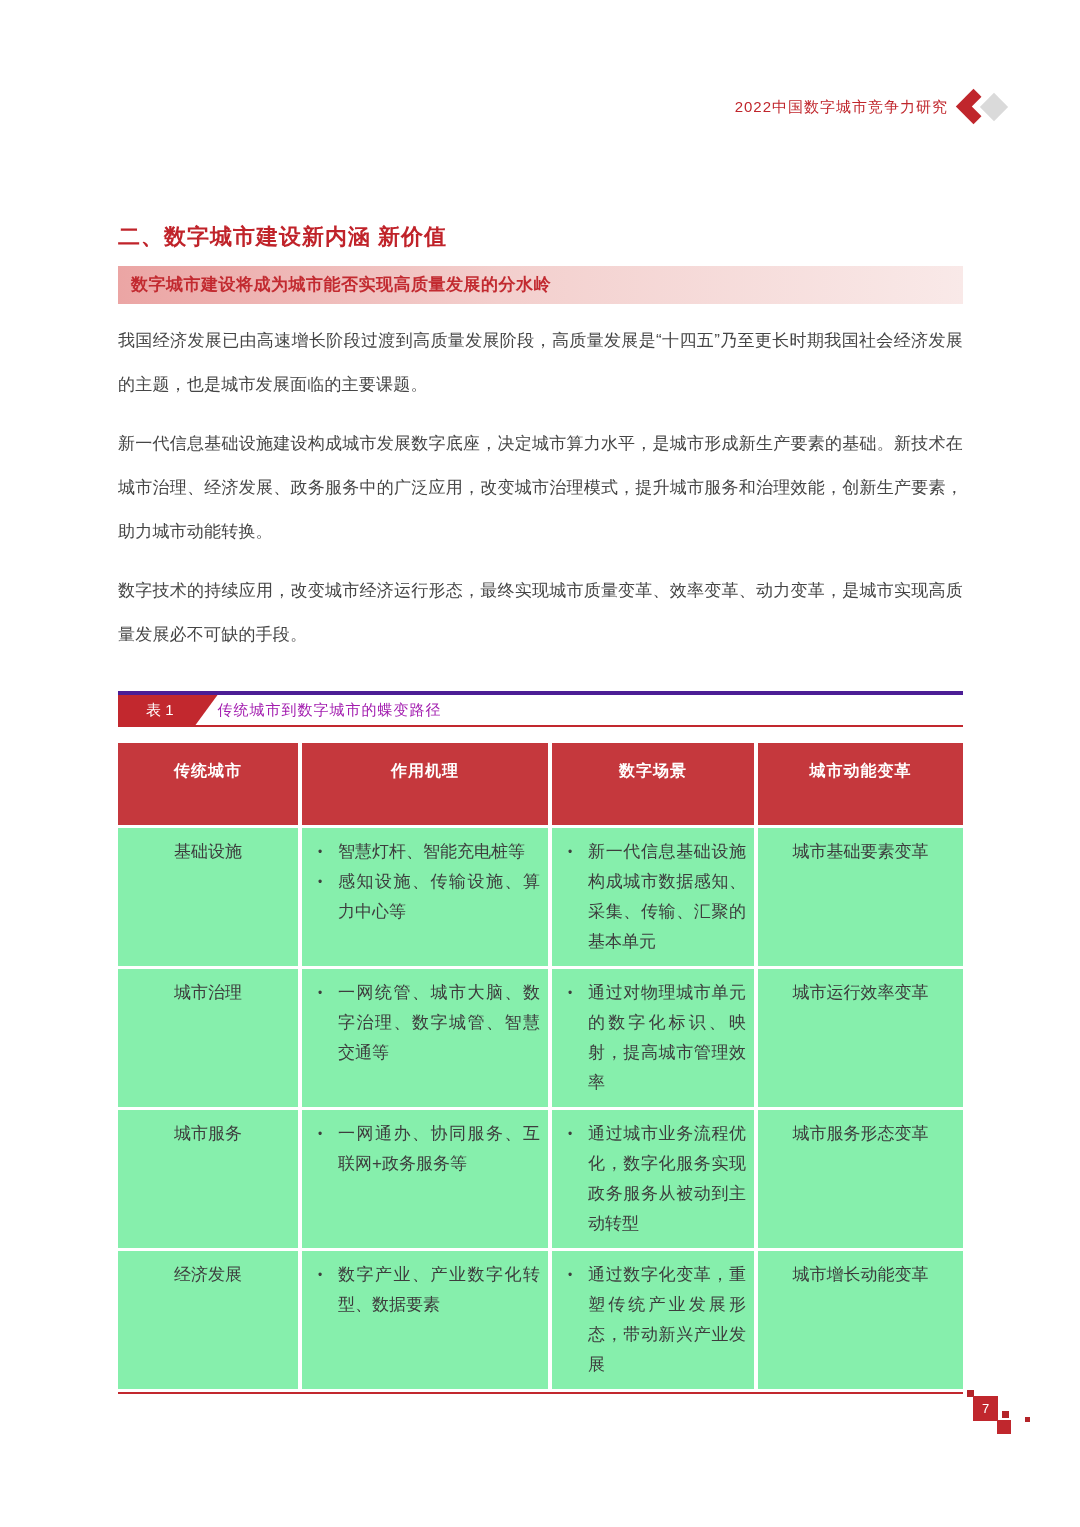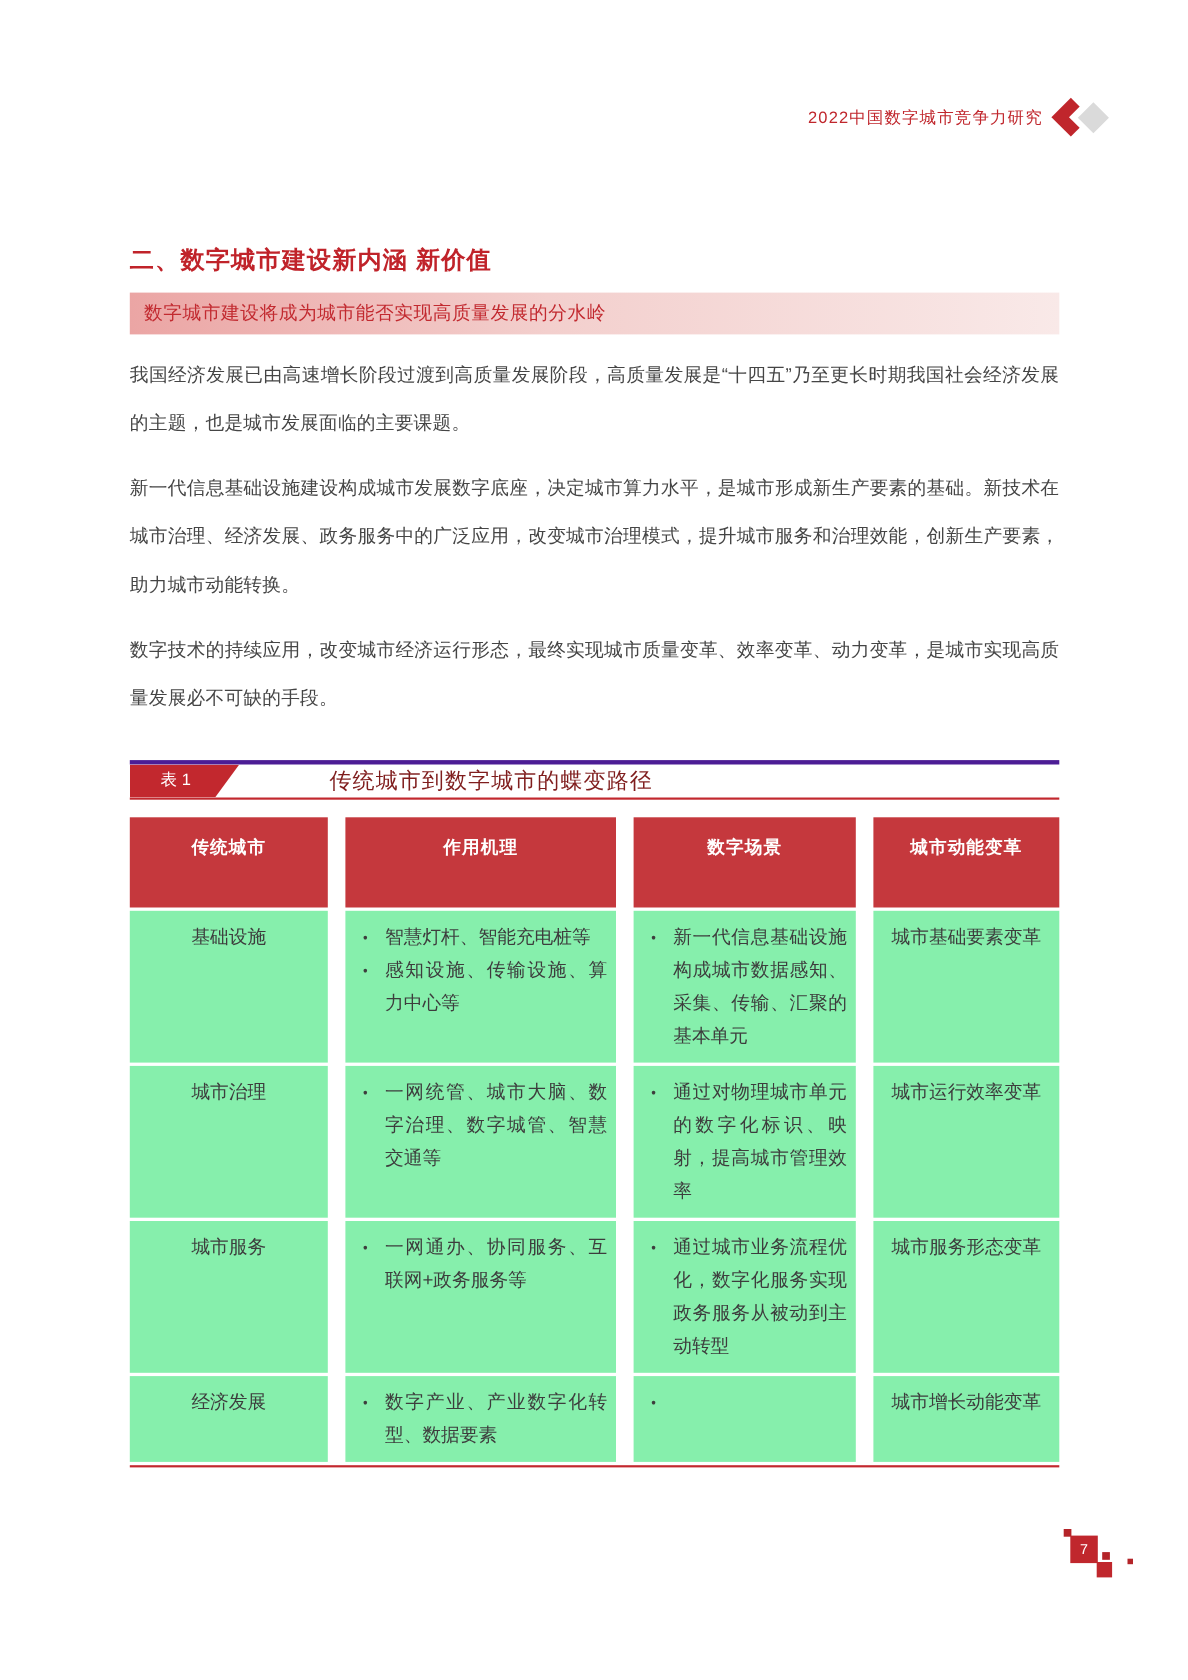--- a/index.html
+++ b/index.html
@@ -33,21 +33,21 @@
   .content{
     position:absolute;left:118px;top:222px;width:845px;
   }
   .section-title{
     margin:0 0 14px 0;
     color:#c0232a;font-size:22px;font-weight:bold;letter-spacing:1px;
   }
   .highlight-bar{
     height:38px;line-height:38px;
     background:linear-gradient(90deg,#eba5a4 0%,#f3cfcd 45%,#f9e9e8 100%);
-    color:#c22a30;font-size:17px;font-weight:normal;
+    color:#c22a30;font-size:17px;font-weight:bold;
     padding-left:13px;letter-spacing:0.5px;
     margin-bottom:15px;
   }
   .para{
     margin:0 0 15px 0;
     font-size:17px;line-height:44px;color:#454545;
     text-align:justify;letter-spacing:0.2px;
   }
   
   .table-caption{
@@ -57,29 +57,29 @@
     height:30px;
     display:flex;align-items:stretch;
   }
   .table-label{
     background:#c2282e;color:#ffffff;
     font-size:15px;line-height:30px;
     padding:0 44px 0 28px;
     clip-path:polygon(0 0,100% 0,calc(100% - 22px) 100%,0 100%);
   }
   .table-title{
-    color:#7f1d1d;font-size:20px;line-height:30px;
-    margin-left:82px;letter-spacing:1px;
+    color:#a21caf;font-size:15px;line-height:30px;
+    letter-spacing:1px;
   }
   
   .tbl{margin-top:16px;}
   .grid{
     display:grid;
     grid-template-columns:180px 246px 202px 1fr;
-    column-gap:16px;
+    column-gap:4px;
     margin-bottom:3px;
   }
   .grid .cell{background:#86efac;}
   .grid.head .cell{
     background:#c5383d;color:#ffffff;
     font-size:16px;font-weight:bold;letter-spacing:1px;
     text-align:center;padding-top:13px;height:60px;
   }
   .cell{
     font-size:17px;line-height:30px;color:#3d3d3d;
@@ -204,20 +204,21 @@
         <div class="cell c-center">经济发展</div>
         <div class="cell c-list">
           <div class="bi">
             <span class="dot">•</span>
             <span class="txt">数字产业、产业数字化转型、数据要素</span>
           </div>
         </div>
         <div class="cell c-list">
           <div class="bi">
             <span class="dot">•</span>
+            <span class="txt">通过数字化变革，重塑传统产业发展形态，带动新兴产业发展</span>
           </div>
         </div>
         <div class="cell c-center">城市增长动能变革</div>
       </div>
 
       <div class="source-rule"></div>
     </div>
   </div>
 
   <div class="page-num-cluster">

